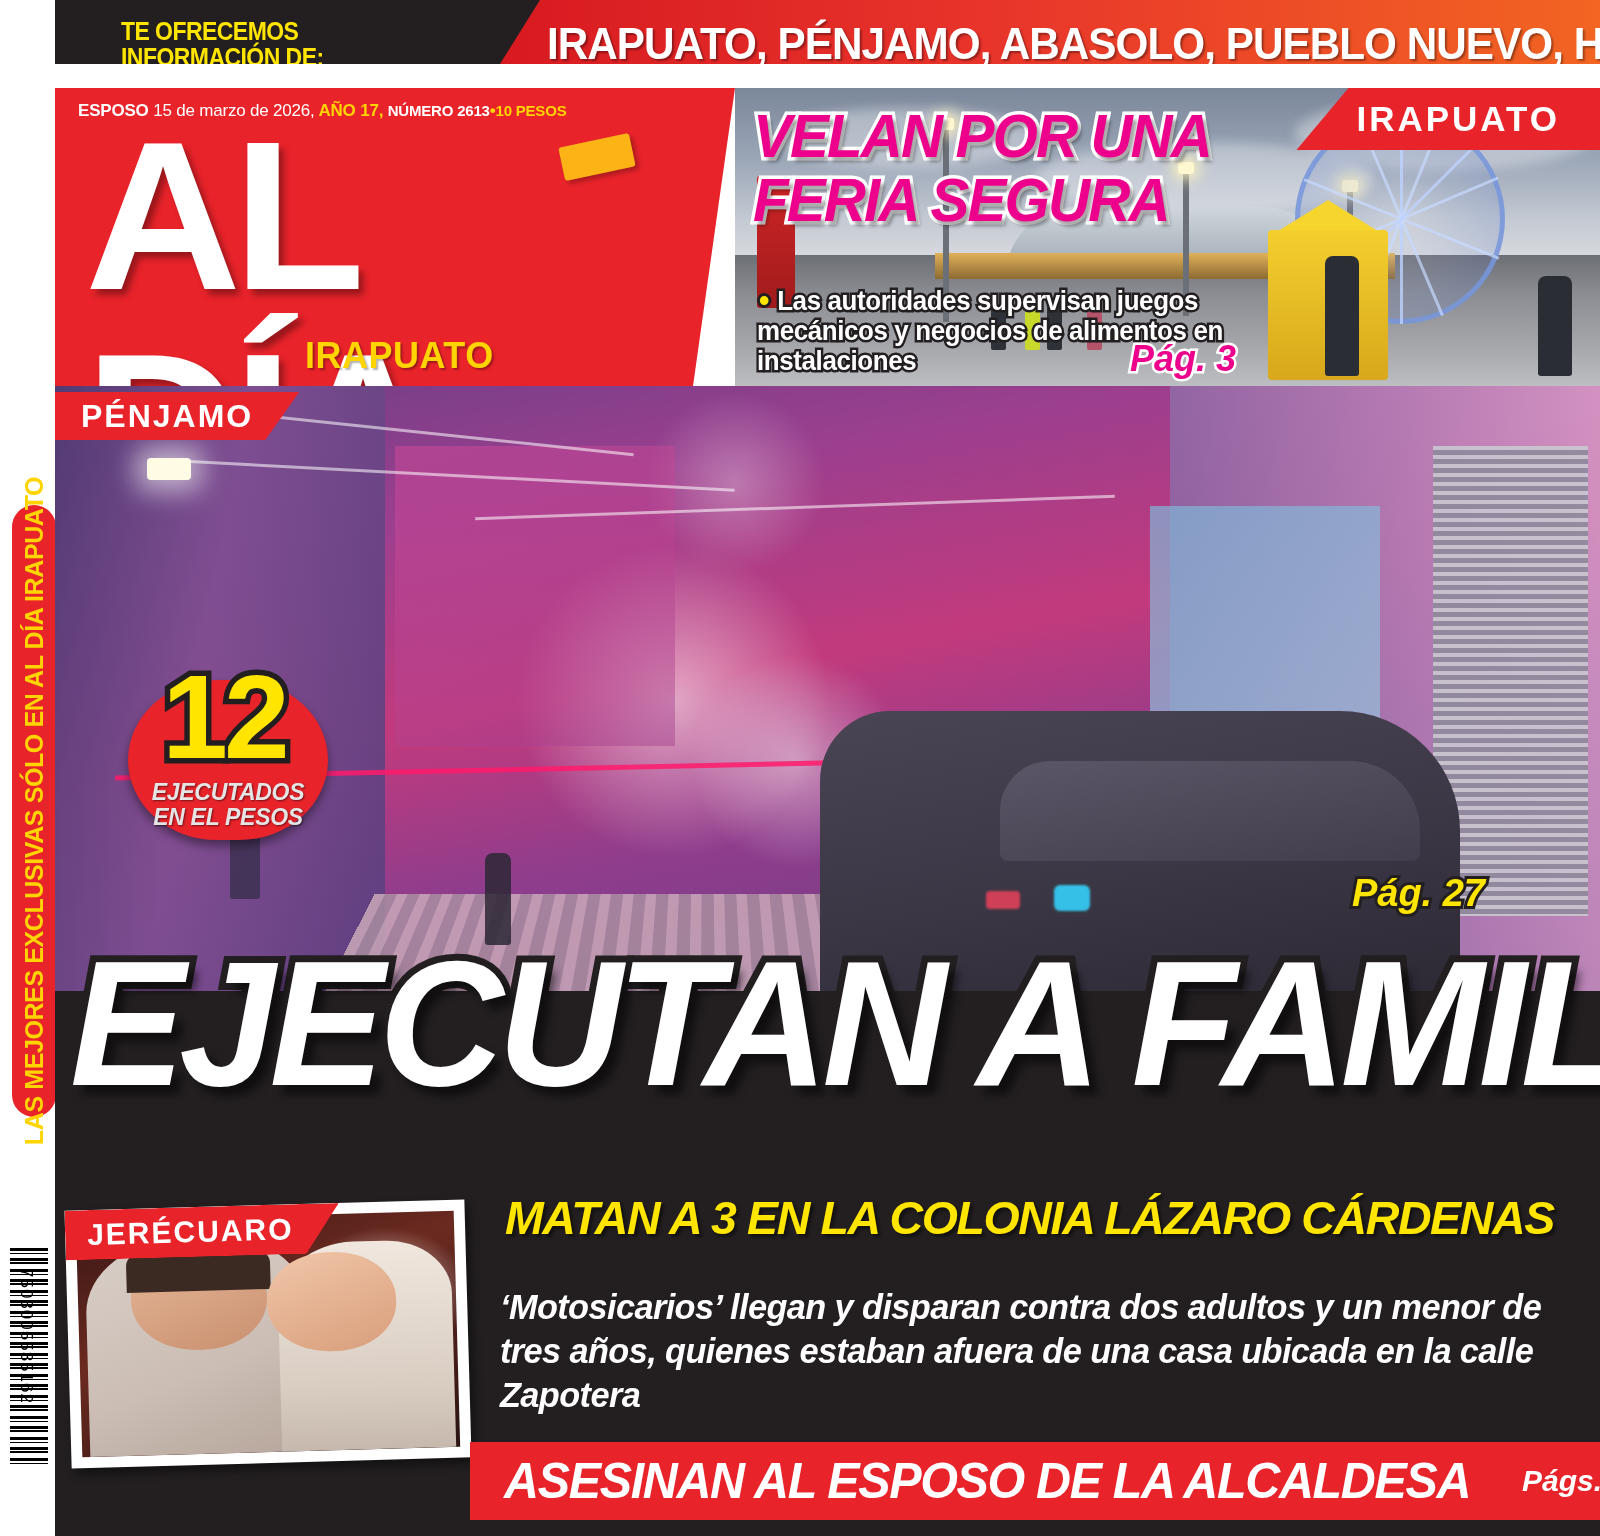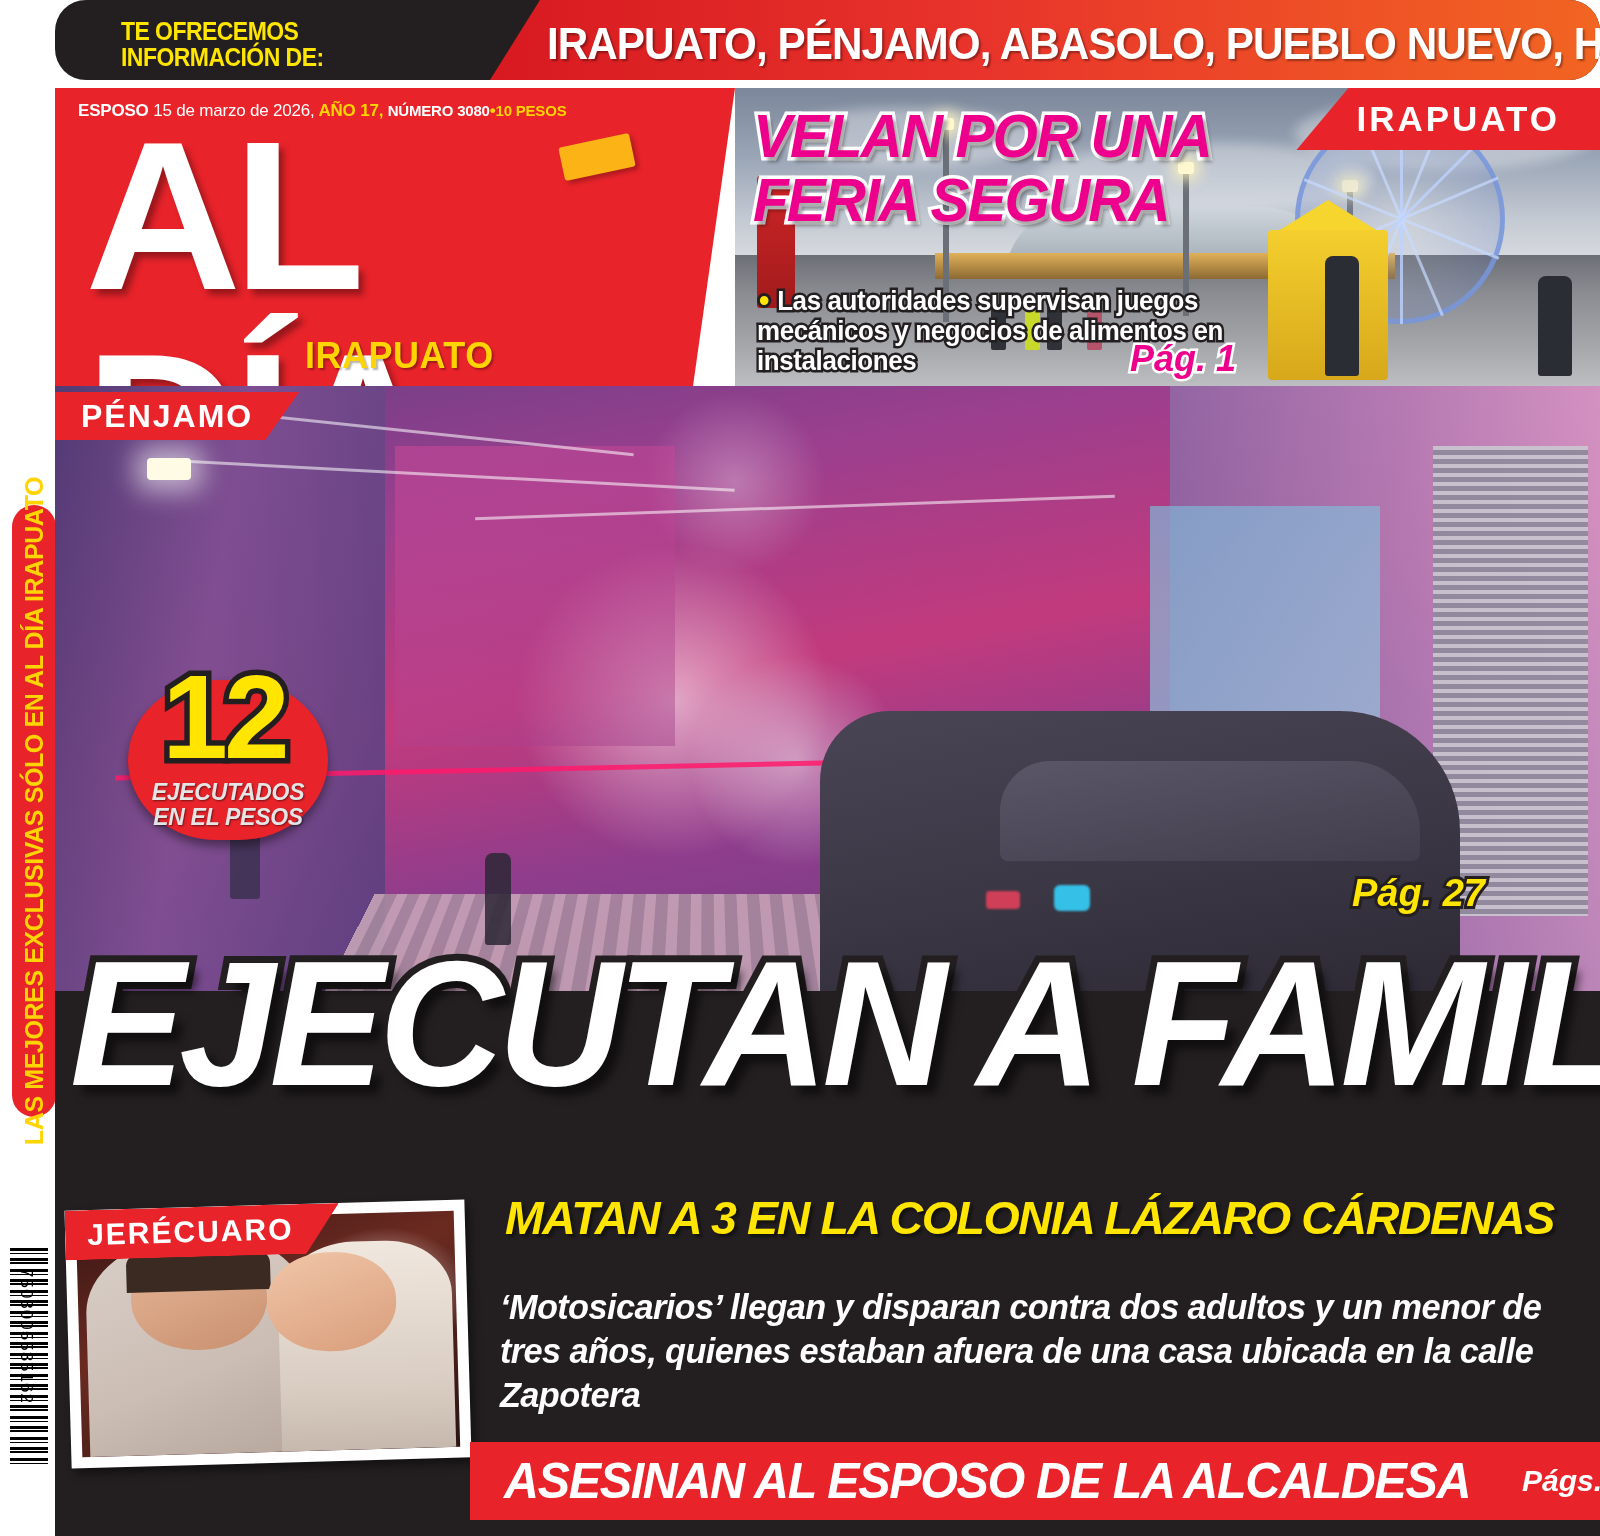--- a/index.html
+++ b/index.html
@@ -2,21 +2,21 @@
 <html><head>
 <meta charset="utf-8">
 <style>
   * { box-sizing: border-box; margin:0; padding:0; }
   html,body { width:1600px; height:1536px; background:#ffffff; overflow:hidden;
               font-family:"Liberation Sans", sans-serif; }
 
   #page { position:relative; width:1600px; height:1536px; background:#fff; }
 
   
-  .topstrip { position:absolute; left:55px; top:0; width:1545px; height:80px; background:#231f20; overflow:hidden;border-radius:31px; }
+  .topstrip { position:absolute; left:55px; top:0; width:1545px; height:64px; background:#231f20; overflow:hidden; }
   .topstrip-red { position:absolute; left:430px; top:0; width:1115px; height:88px;
                   background:linear-gradient(90deg,#d71920 0%, #e8342b 45%, #f26522 100%);
                   clip-path: polygon(55px 0, 100% 0, 100% 100%, 0 100%); }
   .te-ofrecemos { position:absolute; left:66px; top:18px; width:350px; color:#ffe500;
                   font-weight:bold; font-size:25px; line-height:26px; letter-spacing:-0.6px;
                   font-stretch:condensed; transform:scaleX(0.92); transform-origin:left center; }
   .topstrip-towns { position:absolute; left:492px; top:16px; width:1090px; color:#fff;
                     font-weight:bold; font-size:44px; line-height:56px; letter-spacing:-1px;
                     white-space:nowrap; transform:scaleX(0.96); transform-origin:left center;
                     text-shadow:2px 2px 2px rgba(0,0,0,.35); }
@@ -230,21 +230,21 @@
       <div>TE OFRECEMOS</div>
       <div>INFORMACIÓN DE:</div>
     </div>
     <div class="topstrip-towns">IRAPUATO, PÉNJAMO, ABASOLO, PUEBLO NUEVO, HUANÍMARO Y CUERÁMARO</div>
   </div>
 
   <div class="masthead"></div>
   <div class="dateline">
     <span>ESPOSO</span><span class="norm">&nbsp;</span><span class="norm">15 de marzo de 2026,</span>
     <span class="yellow">AÑO 17,</span>
-    <span style="font-size:15px">NÚMERO 3080</span><span class="dot">•</span><span class="yellow" style="font-size:15px">10 PESOS</span>
+    <span style="font-size:15px">NÚMERO 2613</span><span class="dot">•</span><span class="yellow" style="font-size:15px">10 PESOS</span>
   </div>
   <div class="logo-wrap">
     <div class="logo-text">AL DÍA</div>
     <div class="logo-accent"></div>
   </div>
   <div class="logo-city">IRAPUATO</div>
 
   <div class="feria">
     <div class="feria-photo">
       <div class="sky"></div>
@@ -283,21 +283,21 @@
 
     <div class="feria-title">
       <div>VELAN POR UNA</div>
       <div>FERIA SEGURA</div>
     </div>
 
     <div class="feria-deck">
       <span class="bullet-dot"></span><span>Las autoridades supervisan juegos mecánicos y negocios de alimentos en instalaciones</span>
     </div>
 
-    <div class="feria-pag">Pág. 1</div>
+    <div class="feria-pag">Pág. 3</div>
   </div>
 
   <div class="vstrip">
     <span>LAS MEJORES EXCLUSIVAS SÓLO EN AL DÍA IRAPUATO</span>
   </div>
 
   <div class="maincanvas"></div>
 
   <div class="mainphoto">
     <div class="ph-bldg-l"></div>

